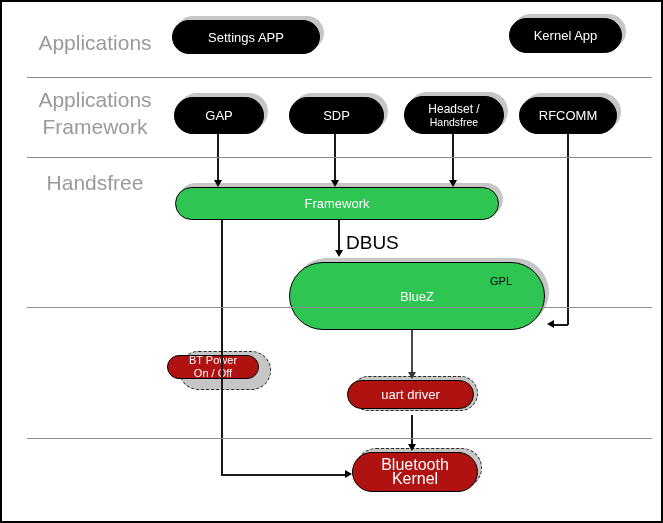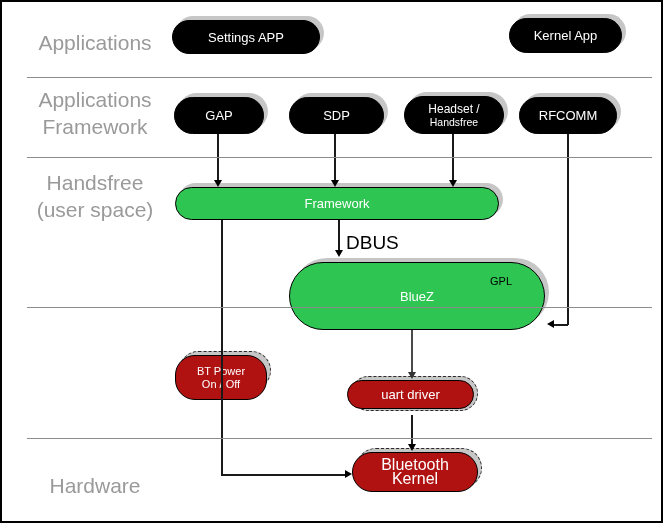--- a/index.html
+++ b/index.html
@@ -50,21 +50,21 @@
   #settings-app{left:170px;top:18px;width:148px;height:34px;border-radius:17px;}
   #phone-app{left:507px;top:16px;width:113px;height:35px;border-radius:18px;}
   #gap{left:172px;top:95px;width:90px;height:37px;border-radius:19px;}
   #sdp{left:287px;top:95px;width:95px;height:37px;border-radius:19px;}
   #headset{left:402px;top:94px;width:100px;height:38px;border-radius:19px;font-size:12px;line-height:13px;}
   #headset .sub{font-size:10.5px;line-height:12px;}
   #rfcomm{left:517px;top:95px;width:98px;height:37px;border-radius:19px;}
   #framework{left:173px;top:185px;width:324px;height:33px;border-radius:17px;}
   #bluez{left:287px;top:260px;width:256px;height:68px;border-radius:34px;}
   #bluez .badge{position:absolute;right:32px;top:11px;color:#000;font-size:11px;}
-  #bt-power{left:173px;top:353px;width:92px;height:45px;border-radius:20px;font-size:11px;line-height:13px;}
+  #bt-power{left:165px;top:353px;width:92px;height:24px;border-radius:20px;font-size:11px;line-height:13px;}
   #bt-power-sh{left:177px;top:349px;width:92px;height:39px;border-radius:20px;}
   #uart-driver{left:345px;top:378px;width:127px;height:29px;border-radius:18px;}
   #uart-driver-sh{left:349px;top:374px;width:127px;height:35px;border-radius:18px;}
   #bt-chipset{left:350px;top:450px;width:126px;height:40px;border-radius:20px;font-size:16px;line-height:14px;}
   #bt-chipset-sh{left:354px;top:446px;width:126px;height:40px;border-radius:20px;}
 
   
   .vline{position:absolute;width:1.5px;background:#1a1a1a;z-index:4;}
   .hline{position:absolute;height:1.5px;background:#1a1a1a;z-index:4;}
   #v-gap{left:215px;top:132px;height:48px;}
@@ -102,24 +102,20 @@
 
   <div class="layer-label" id="lbl-applications">
     <div>Applications</div>
   </div>
   <div class="layer-label" id="lbl-app-framework">
     <div>Applications</div>
     <div>Framework</div>
   </div>
   <div class="layer-label" id="lbl-libraries">
     <div>Handsfree</div>
-    <div>(user space)</div>
-  </div>
-  <div class="layer-label" id="lbl-hardware">
-    <div>Hardware</div>
   </div>
 
   <div class="divider" id="div1"></div>
   <div class="divider" id="div2"></div>
   <div class="divider" id="div3"></div>
   <div class="divider" id="div4"></div>
 
   <div class="vline" id="v-gap"></div>
   <div class="vline" id="v-sdp"></div>
   <div class="vline" id="v-headset"></div>

